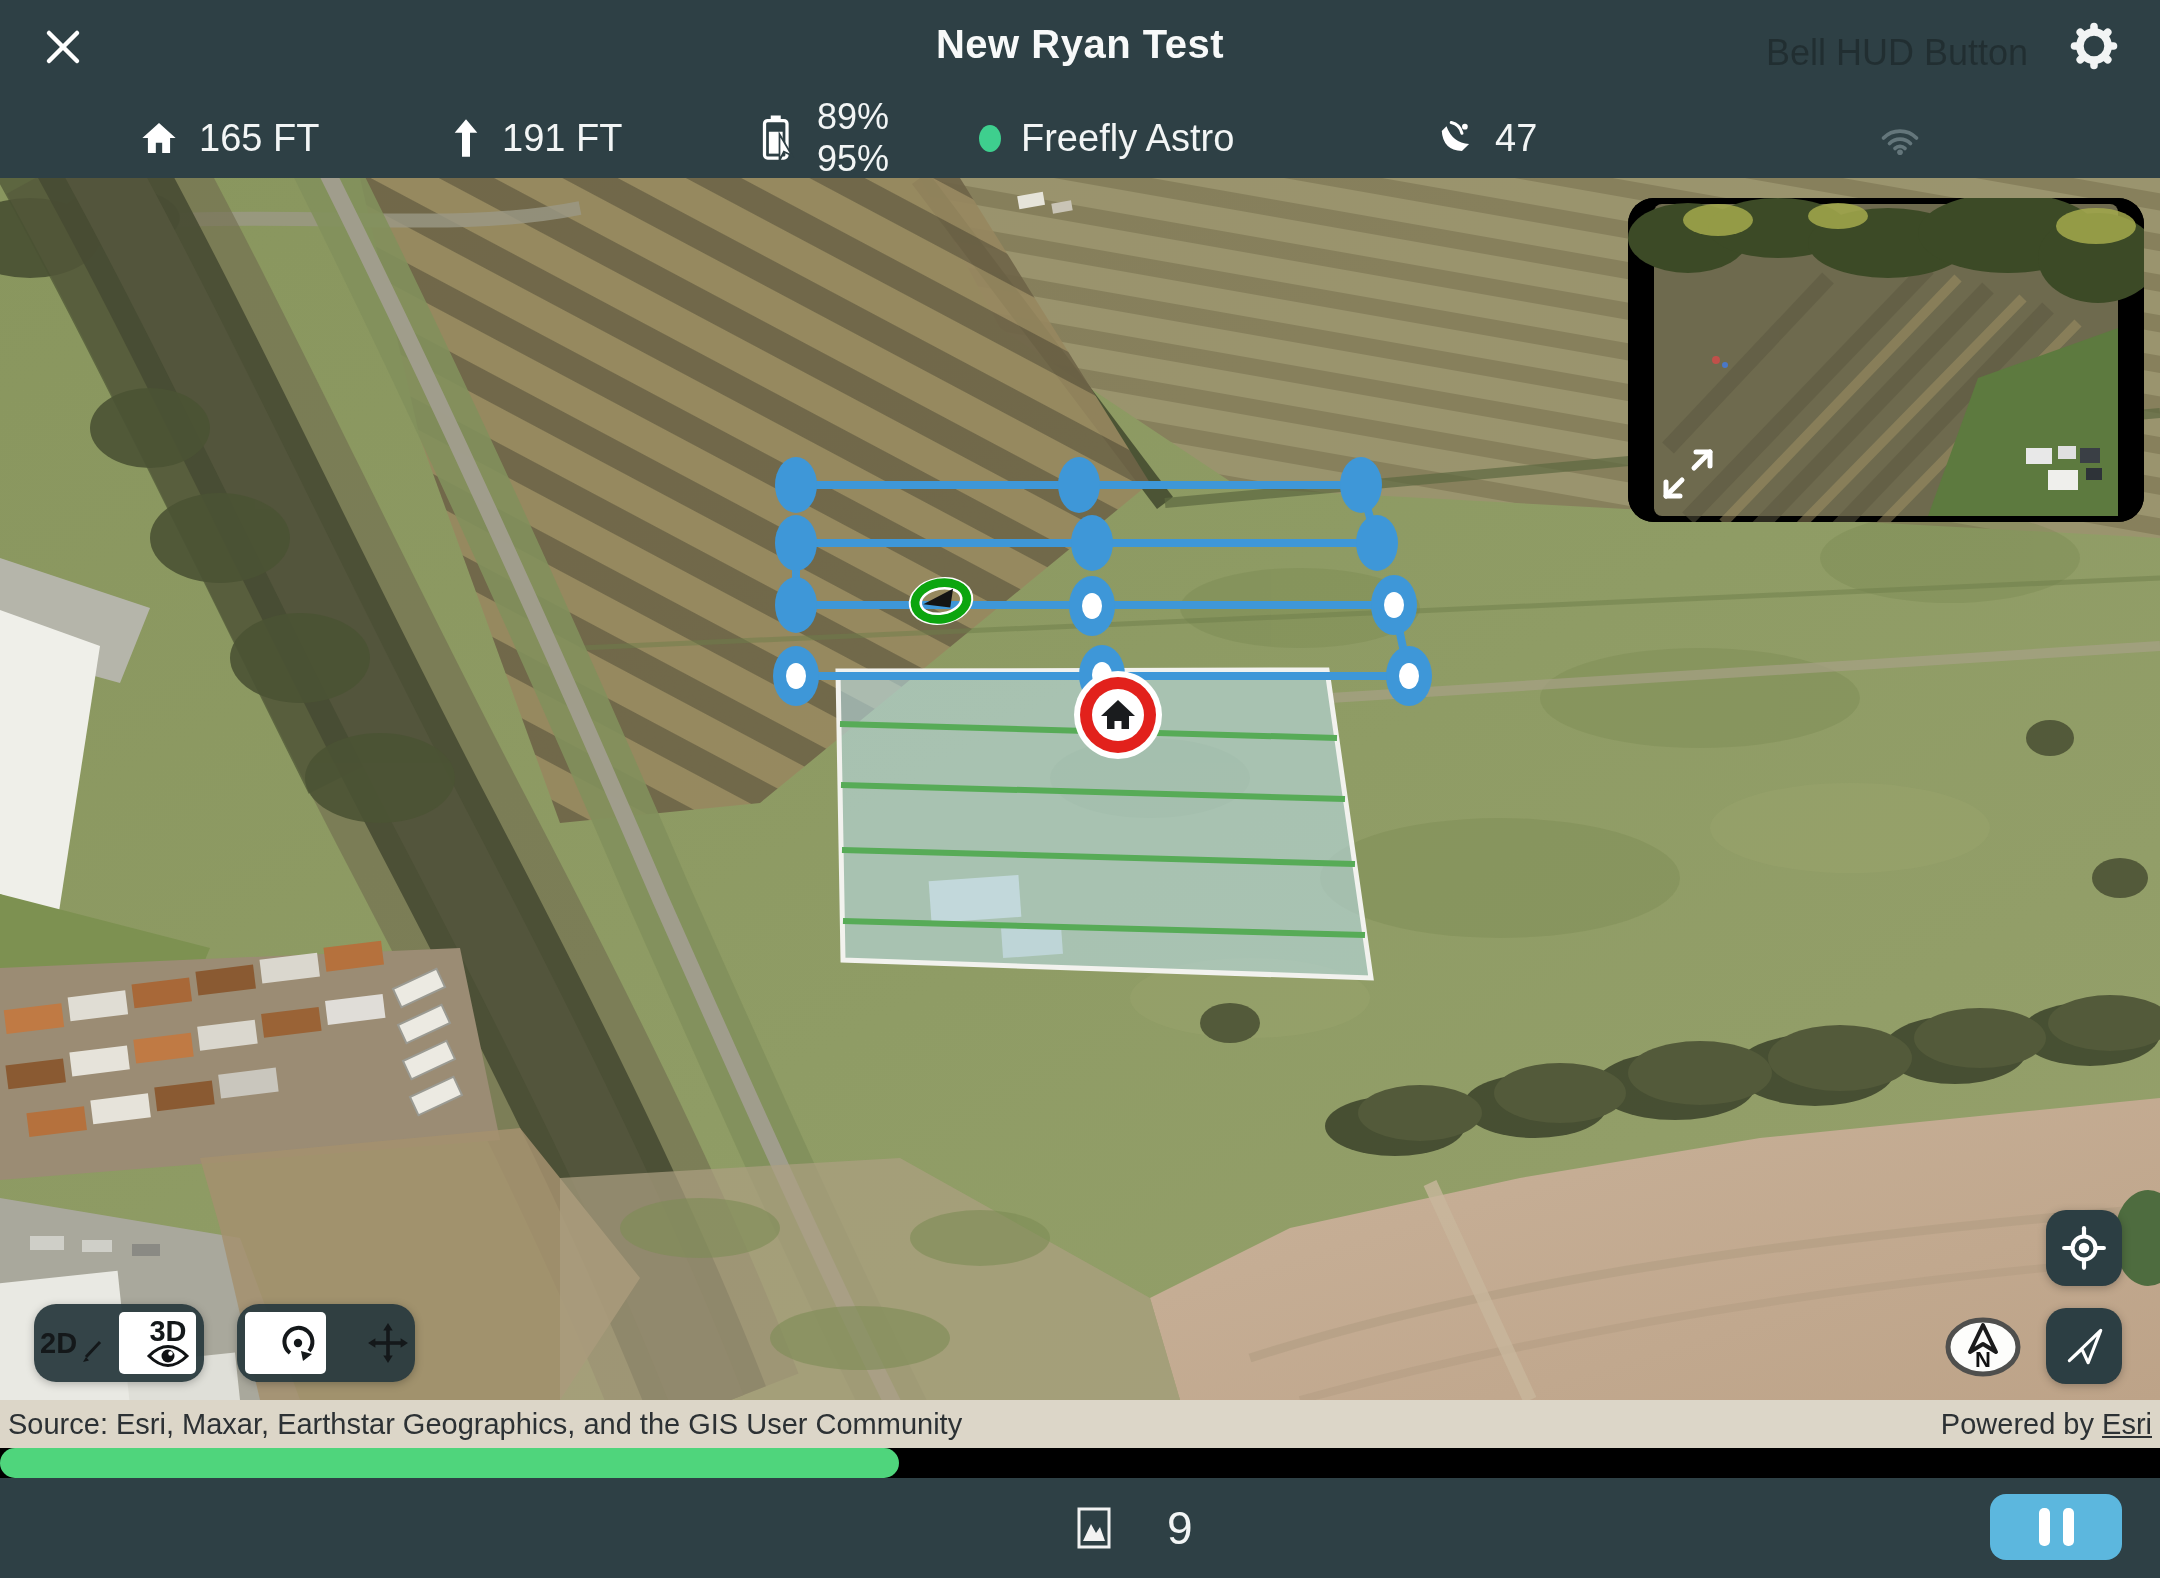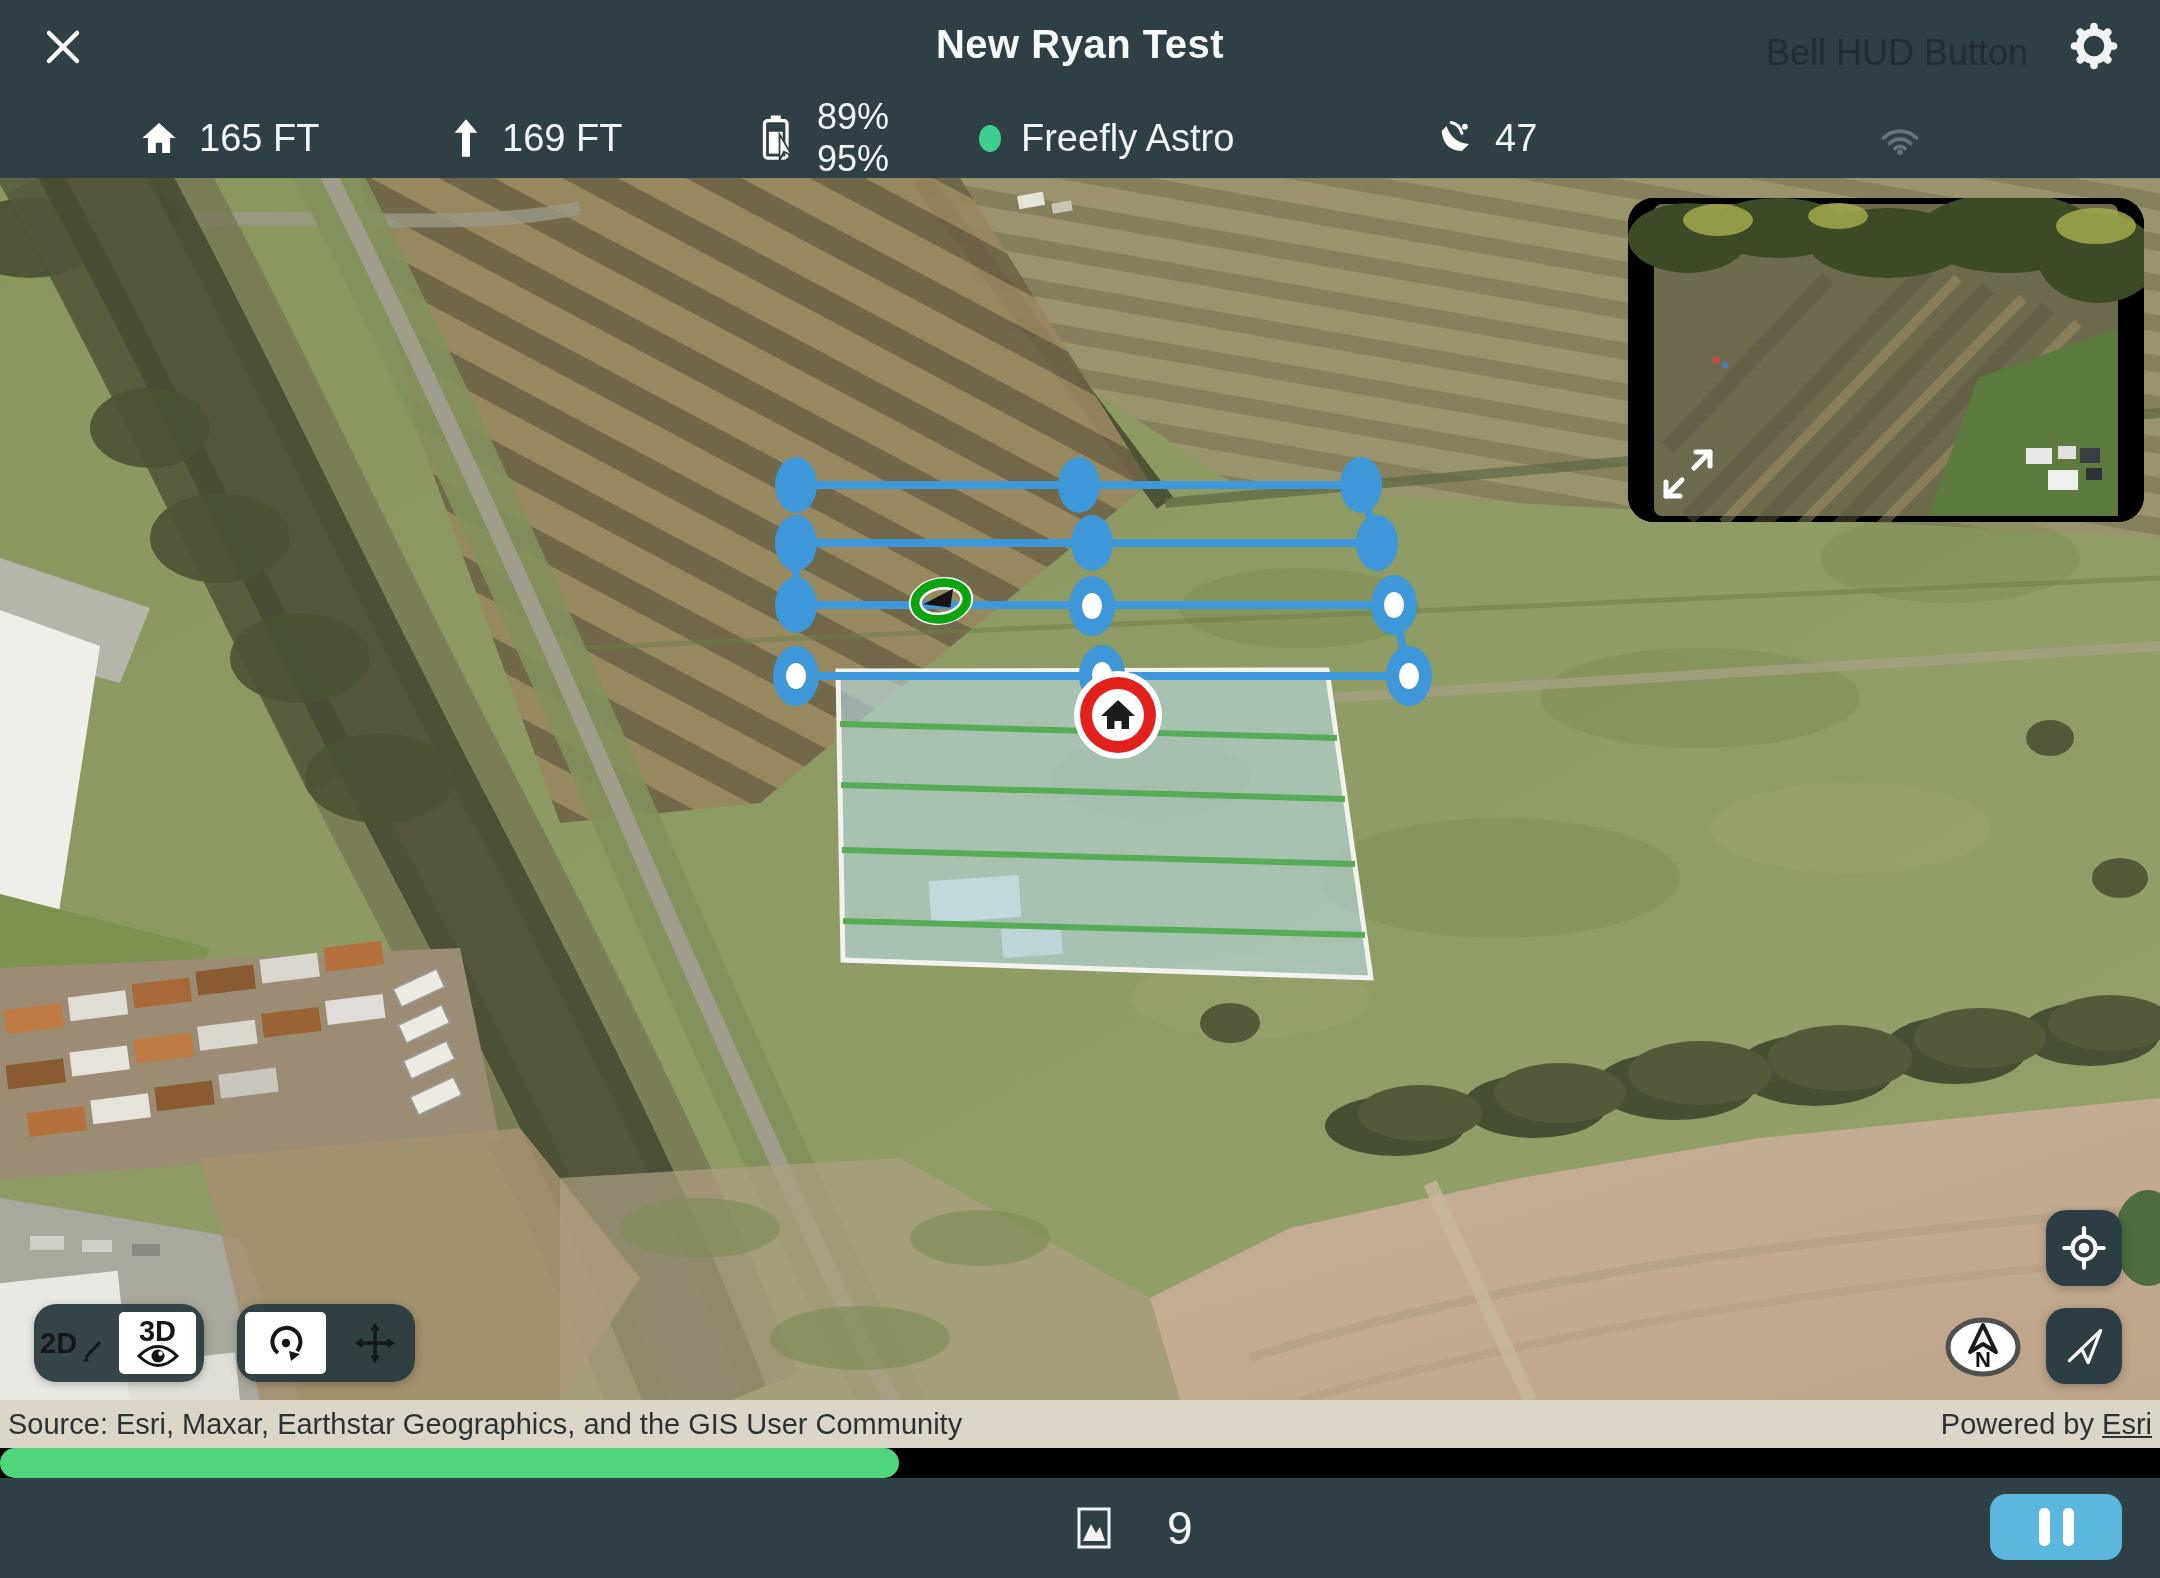--- a/index.html
+++ b/index.html
@@ -26,21 +26,21 @@
   .cam{position:absolute;left:1628px;top:20px;width:516px;height:324px;background:#000;
        border-radius:26px;overflow:hidden;z-index:3;}
   .cam svg{position:absolute;left:0;top:0;}
   .expand{position:absolute;left:28px;bottom:16px;width:64px;height:64px;background:none;border:none;padding:0;cursor:pointer;}
   
   .pill{position:absolute;height:78px;background:rgba(42,59,63,.95);border-radius:22px;
         display:flex;align-items:center;z-index:3;box-shadow:0 2px 8px rgba(0,0,0,.25);}
   .pill-1{left:34px;top:1126px;width:170px;}
   .pill-2{left:237px;top:1126px;width:178px;}
   .mode-btn{flex:1;height:78px;background:none;border:none;display:flex;align-items:center;
-            justify-content:center;gap:2px;color:#14181a;font-size:29px;font-weight:700;
+            justify-content:flex-end;gap:2px;color:#14181a;font-size:29px;font-weight:700;
             font-family:"Liberation Sans",sans-serif;cursor:pointer;}
   .mode-btn.sel{background:#fff;border-radius:5px;height:62px;margin:0 8px;}
   .stack{display:flex;flex-direction:column;align-items:center;line-height:26px;}
   
   .sq-btn{position:absolute;width:76px;height:76px;background:#2c3e43;border:none;border-radius:20px;
           display:flex;align-items:center;justify-content:center;z-index:3;cursor:pointer;
           box-shadow:0 2px 8px rgba(0,0,0,.25);}
   .locate-btn{left:2046px;top:1032px;}
   .nav-btn{left:2046px;top:1130px;}
   .compass{position:absolute;left:1944px;top:1138px;width:78px;height:62px;z-index:3;background:none;border:none;padding:0;cursor:pointer;}
@@ -96,21 +96,21 @@
         <svg width="40" height="38" viewBox="0 0 24 24">
           <path d="M12 2.5 L22.5 12 H19 V21.5 H5 V12 H1.5 Z" fill="#fff"></path>
           <rect x="10" y="15" width="4" height="6.5" fill="#2e4045"></rect>
         </svg>
         <span>165 FT</span>
       </div>
       <div class="st-item" style="left:450px">
         <svg width="32" height="40" viewBox="0 0 24 30">
           <path d="M12 1 L20.5 11 H15 V29 H9 V11 H3.5 Z" fill="#fff"></path>
         </svg>
-        <span>169 FT</span>
+        <span>191 FT</span>
       </div>
       <div class="st-item" style="left:757px">
         <svg width="40" height="48" viewBox="0 0 32 38">
           <rect x="11" y="1" width="8" height="4" fill="#fff"></rect>
           <rect x="6" y="5" width="18" height="30" rx="2.5" fill="none" stroke="#fff" stroke-width="2.6"></rect>
           <rect x="9.5" y="14" width="11" height="17.5" fill="#fff"></rect>
           <path d="M18 16 L28 33 L21.5 30 L18 37 Z" fill="#fff" stroke="#2e4045" stroke-width="1.4"></path>
         </svg>
         <div class="st-two">
           <span>89%</span>

